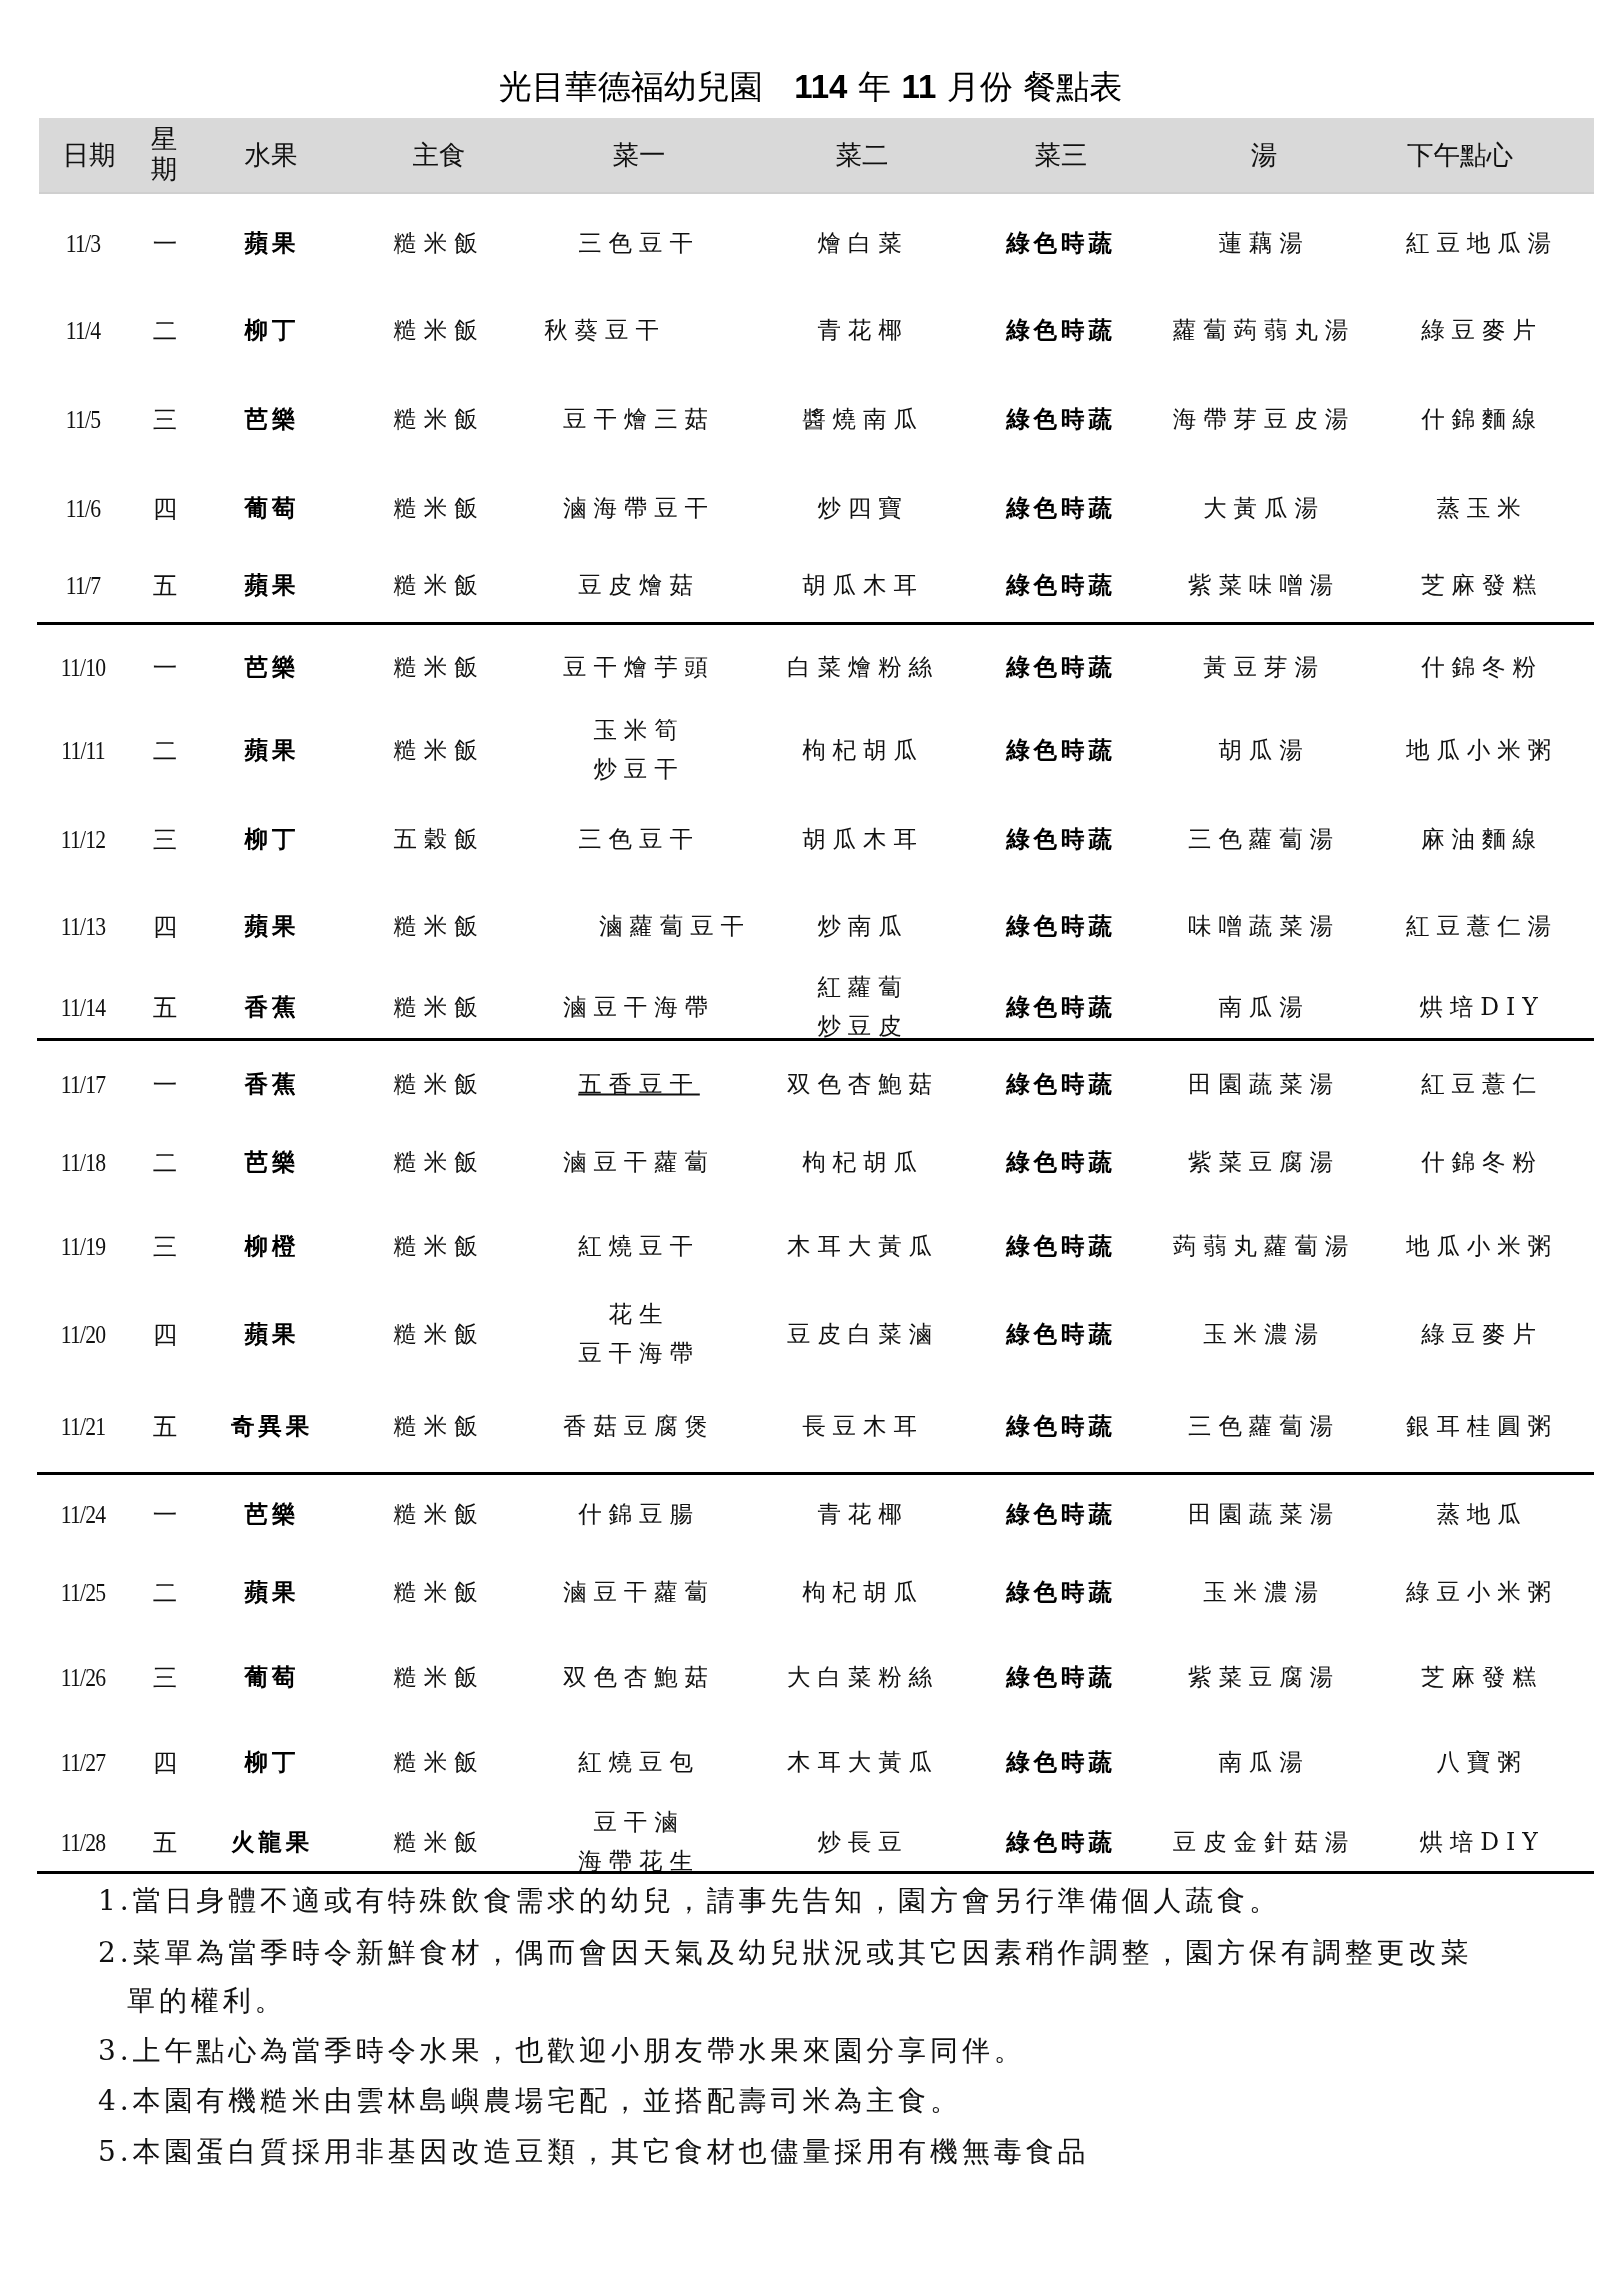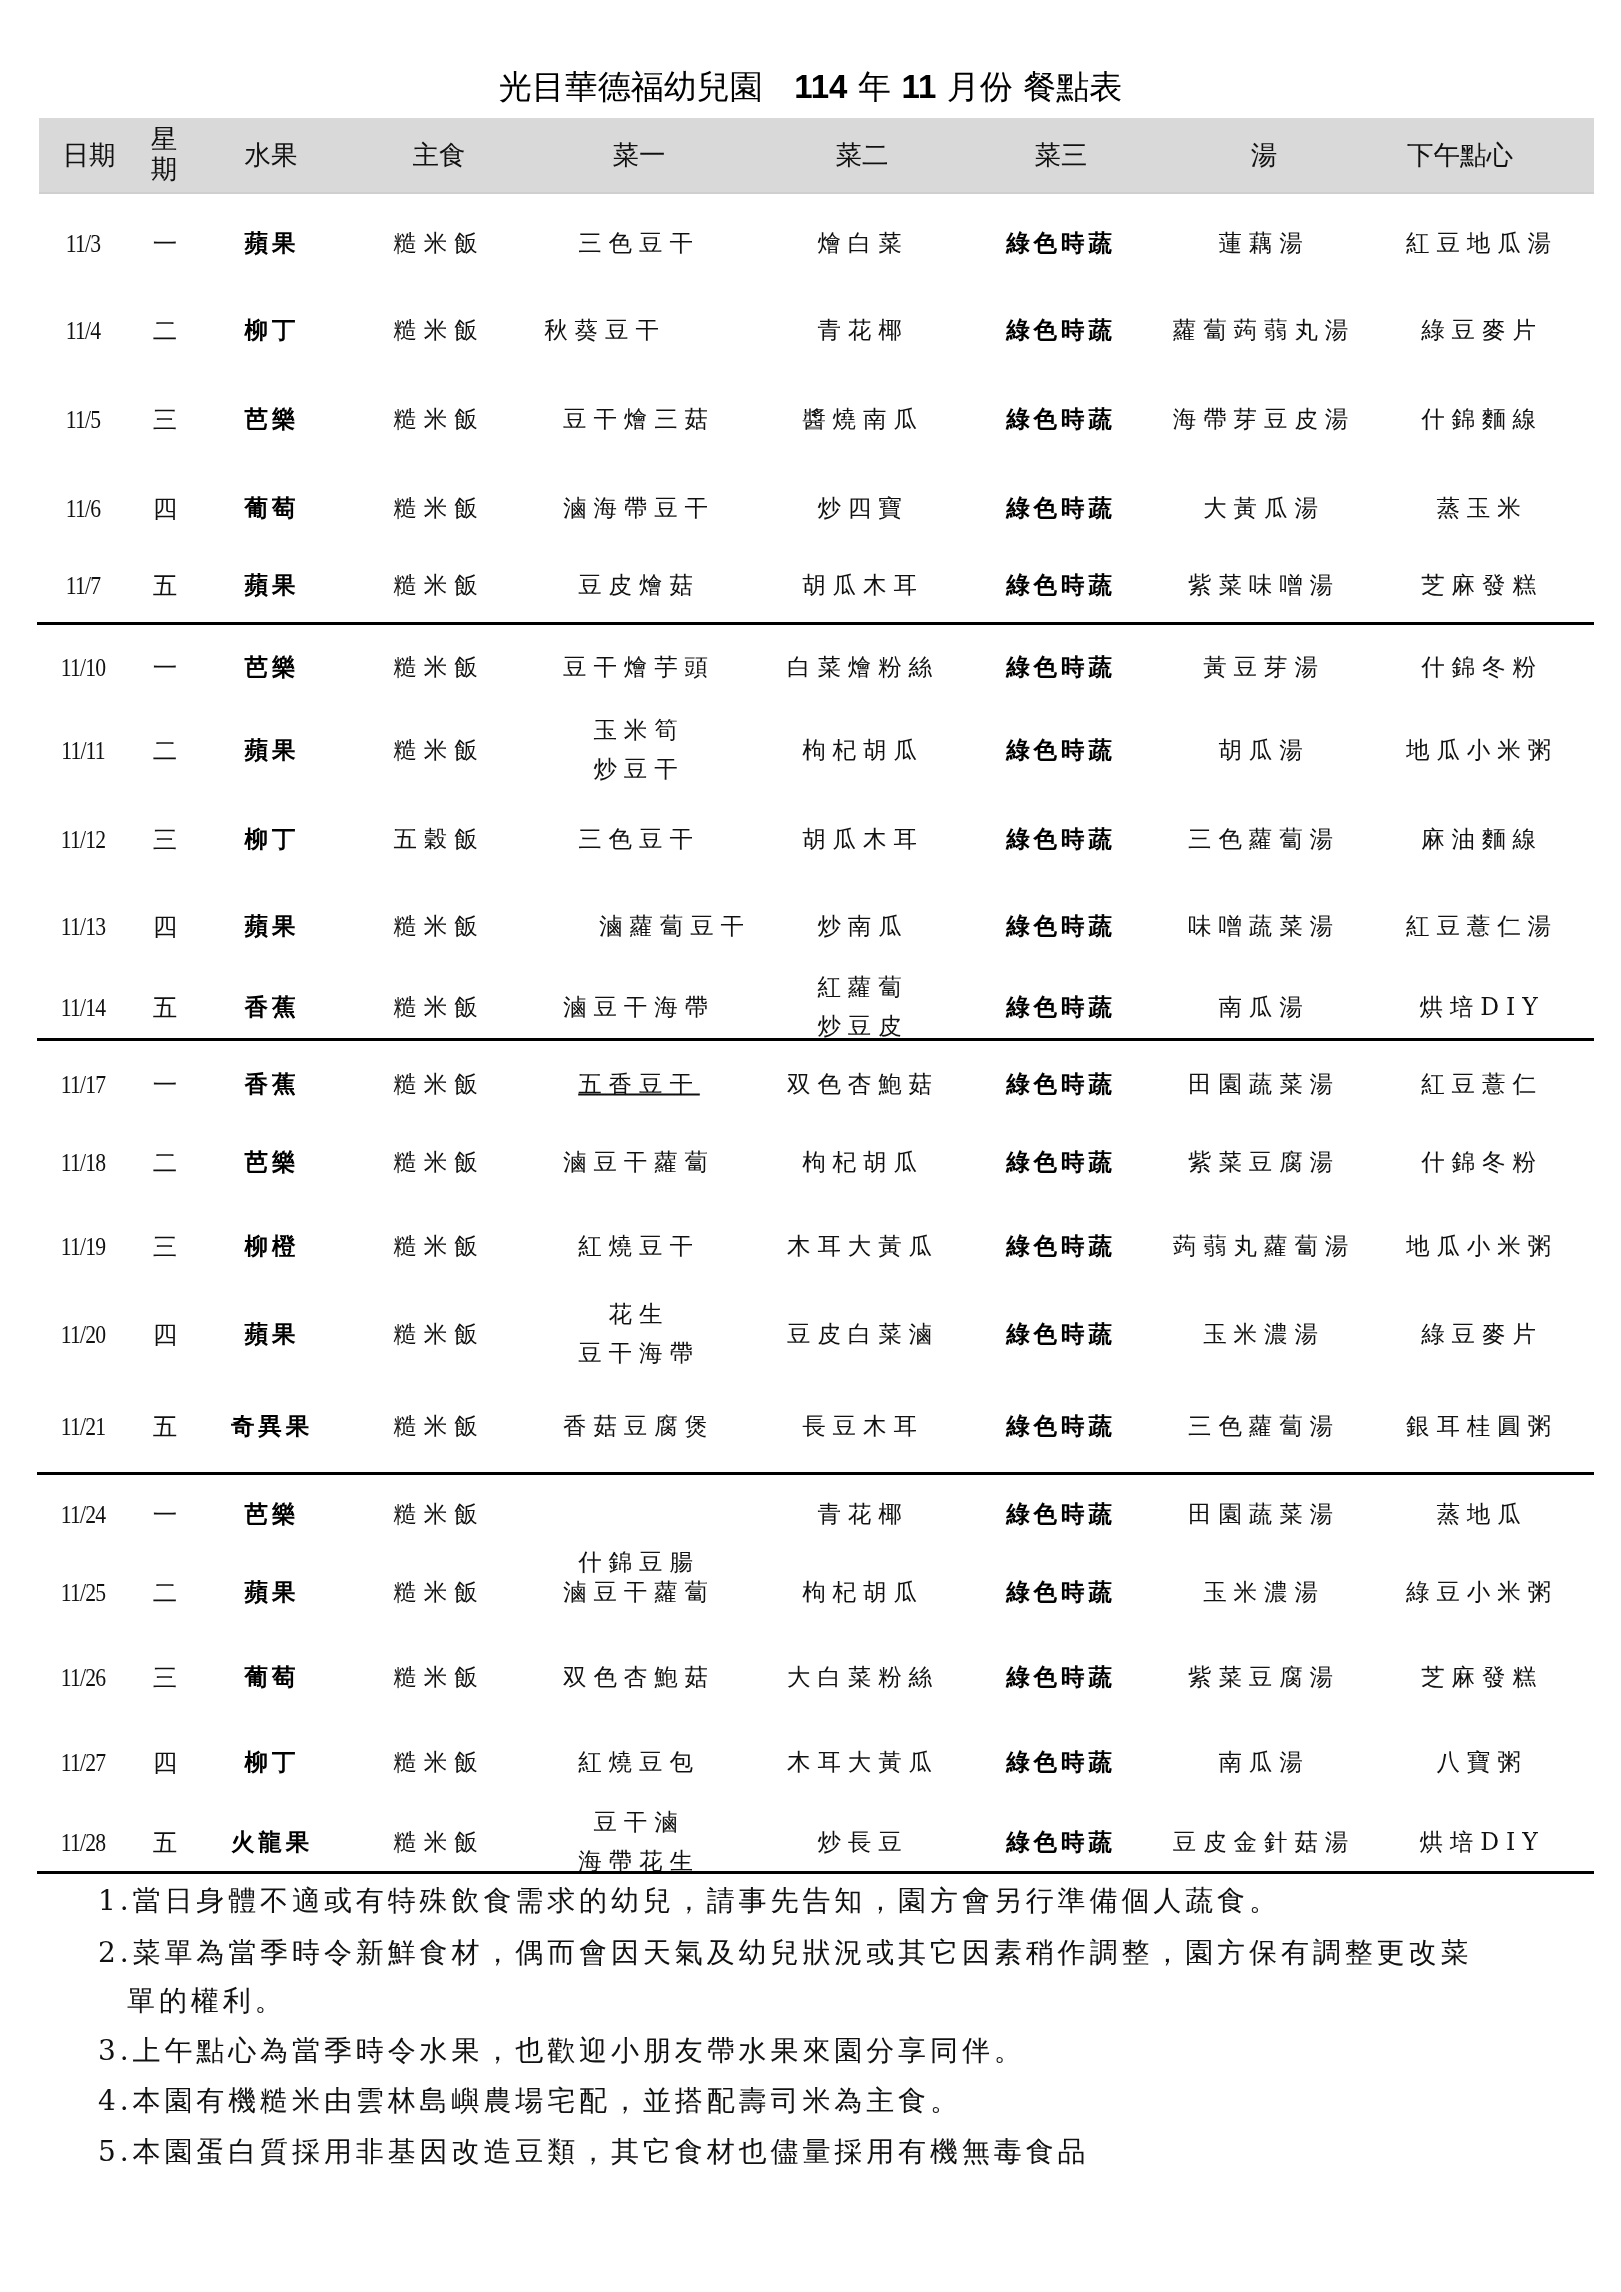--- a/index.html
+++ b/index.html
@@ -280,21 +280,21 @@
       </div>
       <div class="cell bold" style="left: 1061px;">綠色時蔬</div>
       <div class="cell " style="left: 1264px;">三色蘿蔔湯</div>
       <div class="cell " style="left: 1482px;">銀耳桂圓粥</div>
     </div>
     <div class="row" style="top: 1514px;">
       <div class="cell date" style="left: 83px;">11/24</div>
       <div class="cell wk" style="left: 165px;">一</div>
       <div class="cell bold" style="left: 272px;">芭樂</div>
       <div class="cell " style="left: 439px;">糙米飯</div>
-      <div class="cell " style="left: 639px; margin-top: 48px;">
+      <div class="cell " style="left: 639px;">
         <div>什錦豆腸</div>
       </div>
       <div class="cell " style="left: 863px;">
         <div>青花椰</div>
       </div>
       <div class="cell bold" style="left: 1061px;">綠色時蔬</div>
       <div class="cell " style="left: 1264px;">田園蔬菜湯</div>
       <div class="cell " style="left: 1482px;">蒸地瓜</div>
     </div>
     <div class="row" style="top: 1592px;">

